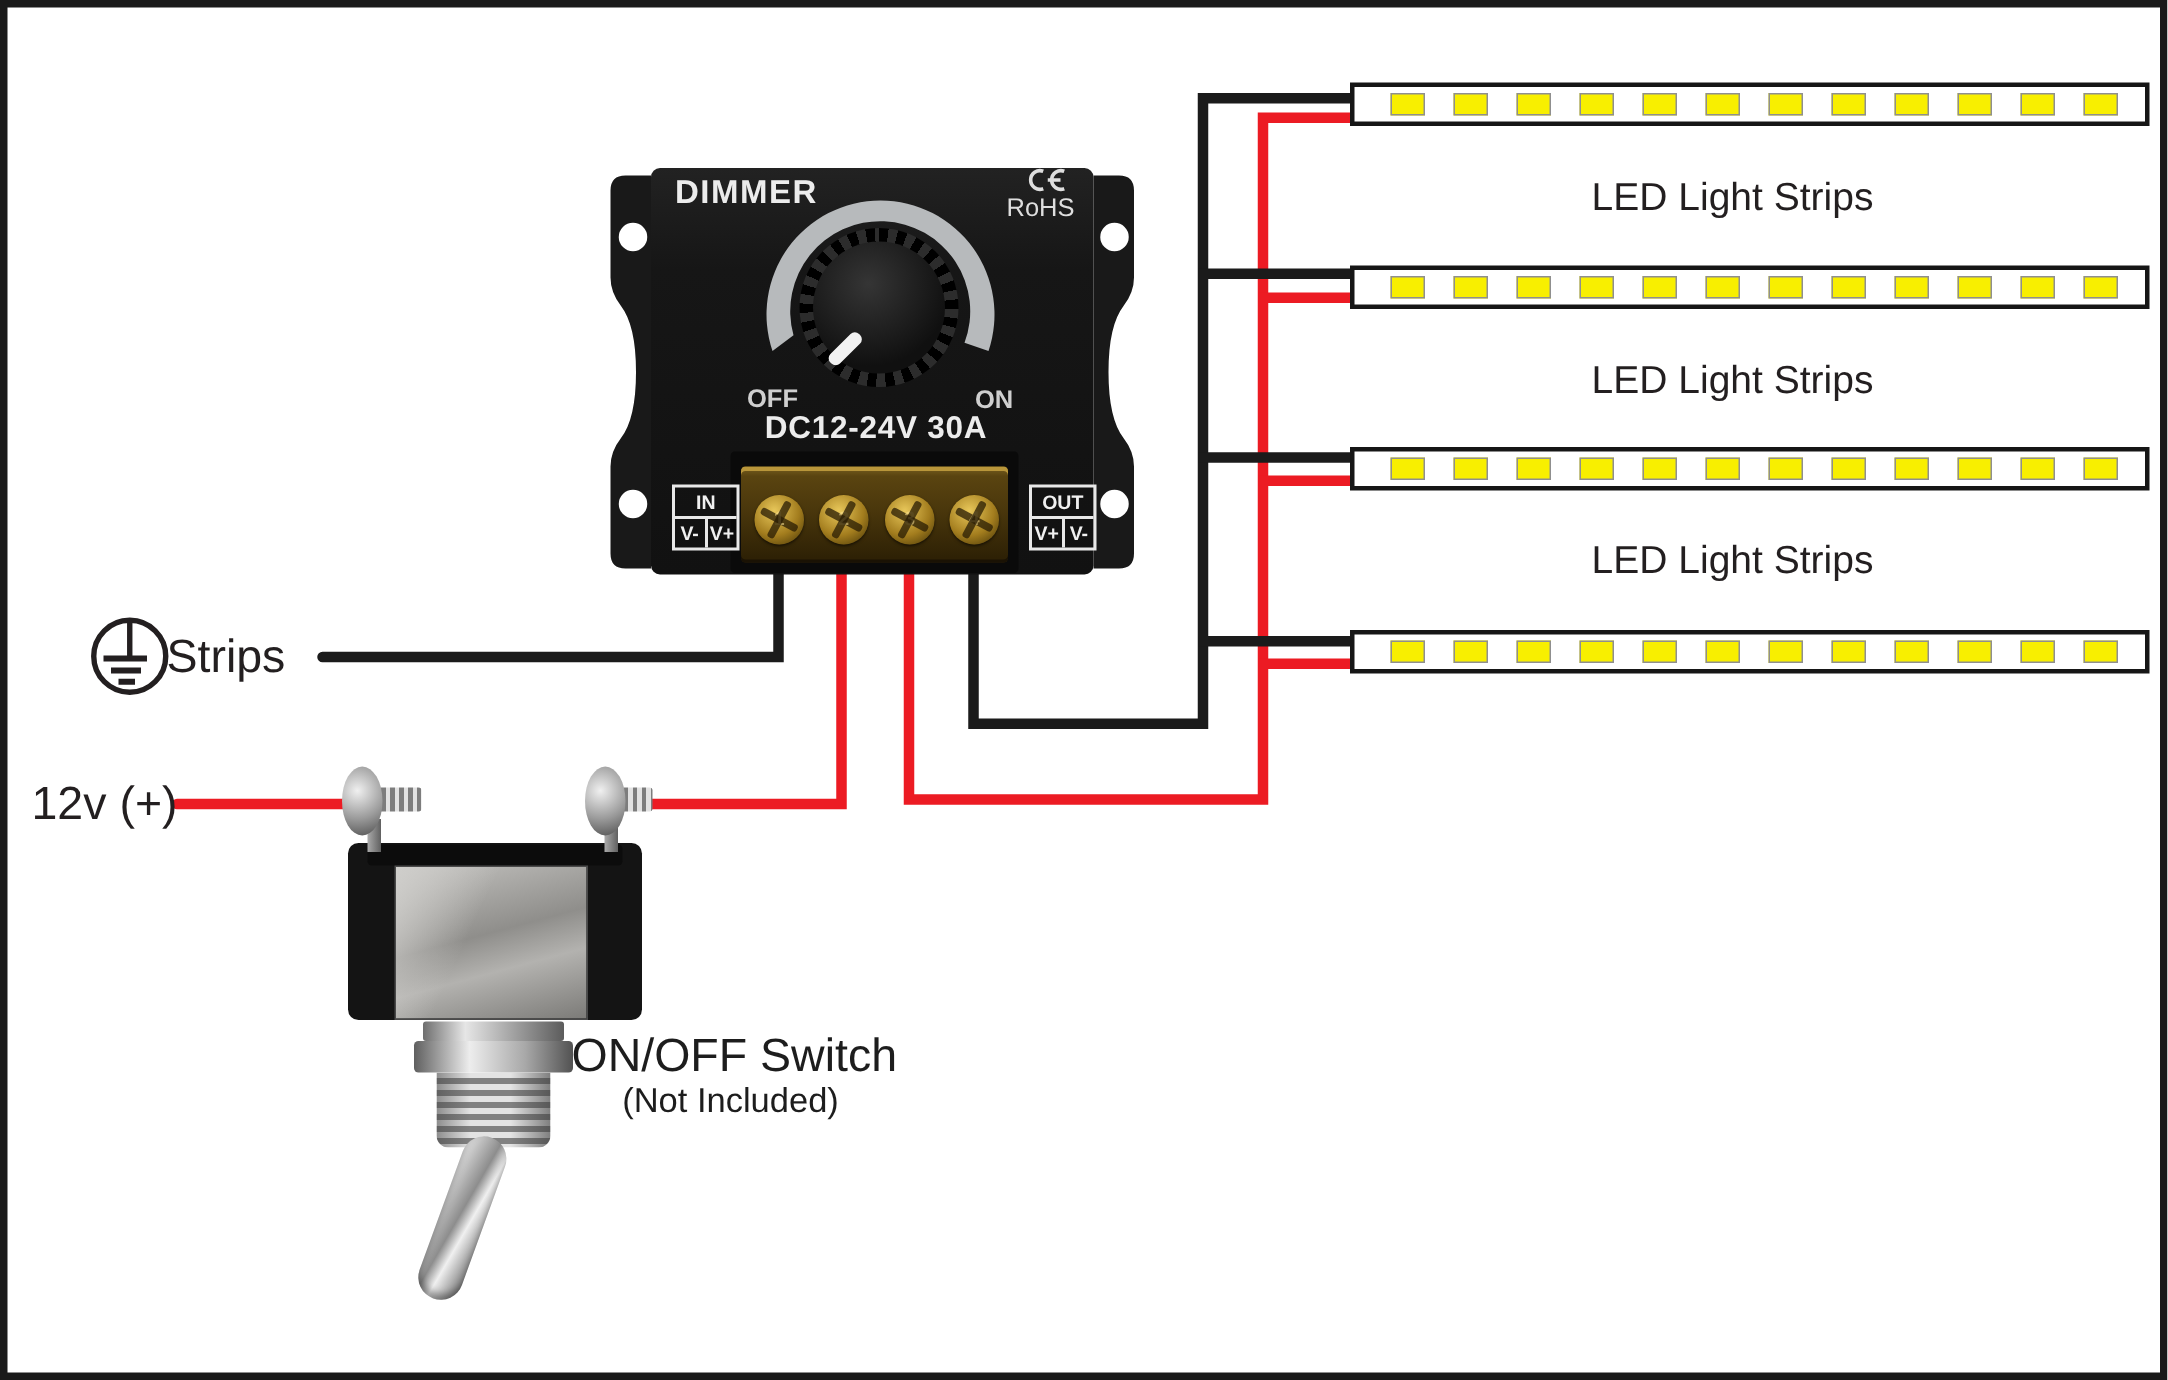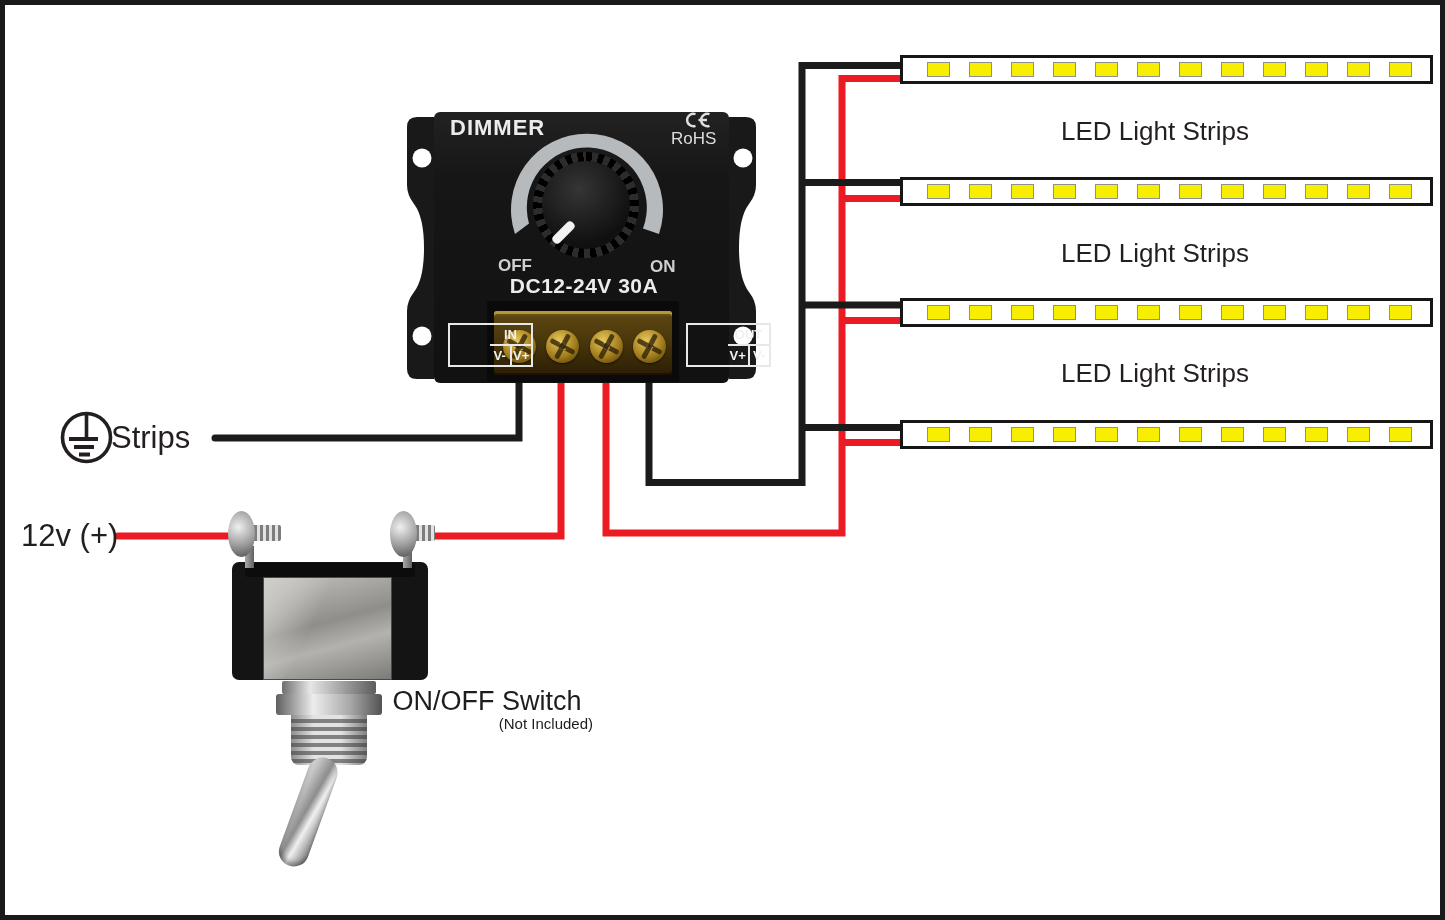--- a/index.html
+++ b/index.html
@@ -39,21 +39,21 @@
   .t-screw{position:absolute;top:325px;width:33px;height:33px;border-radius:50%;z-index:5;
       background:radial-gradient(circle at 40% 32%,#e8c75a,#a37d1e 55%,#4d3a08 95%);
       box-shadow:0 1px 2px rgba(0,0,0,.6);}
   .t-screw::before,.t-screw::after{content:"";position:absolute;left:3px;right:3px;top:14px;height:5px;
       background:rgba(40,28,4,.75);border-radius:2px;}
   .t-screw::before{transform:rotate(28deg);}
   .t-screw::after{transform:rotate(118deg);}
   .t-num{position:absolute;top:8px;left:0;right:0;text-align:center;font-size:13px;font-weight:bold;
       color:rgba(255,230,150,.55);}
   .io-box{position:absolute;top:318px;width:41px;z-index:5;border:2px solid #e8e8e8;
-      color:#f0f0f0;font-weight:bold;font-size:13px;text-align:center;background:transparent;padding-left:40px;}
+      color:#f0f0f0;font-weight:bold;font-size:13px;text-align:center;background:transparent;}
   .io-title{border-bottom:2px solid #e8e8e8;padding:2px 0;}
   .io-cells{display:flex;}
   .io-cells span{flex:1;padding:2px 0;}
   .io-cells span:first-child{border-right:2px solid #e8e8e8;}
   
   .big-label{position:absolute;font-size:31px;color:var(--ink);z-index:2;white-space:nowrap;}
   
   .sw{position:absolute;z-index:3;}
   .sw-tab{position:absolute;width:9px;height:22px;background:linear-gradient(90deg,#aaa,#606060);top:541px;z-index:3;}
   .sw-dome{position:absolute;top:506px;width:27px;height:46px;border-radius:50%;z-index:4;
@@ -68,22 +68,22 @@
       background:linear-gradient(90deg,#6e6e6e,#e6e6e6 30%,#a0a0a0 65%,#5c5c5c);}
   .sw-washer2{position:absolute;left:271px;top:689px;width:106px;height:21px;border-radius:3px;
       background:linear-gradient(90deg,#5f5f5f,#ededed 35%,#a8a8a8 70%,#525252);}
   .sw-bushing{position:absolute;left:286px;top:710px;width:76px;height:50px;border-radius:0 0 8px 8px;
       background:linear-gradient(90deg,rgba(70,70,70,.55),rgba(255,255,255,0) 30%,rgba(255,255,255,0) 65%,rgba(60,60,60,.6)),
       repeating-linear-gradient(180deg,#e3e3e3 0 4px,#818181 4px 8px);}
   .sw-lever{position:absolute;left:305px;top:753px;width:30px;height:114px;border-radius:15px;
       transform:rotate(20deg);transform-origin:15px 8px;
       background:linear-gradient(100deg,#e8e8e8,#8d8d8d 45%,#f0f0f0 62%,#6f6f6f);box-shadow:inset 0 -4px 5px rgba(0,0,0,.35);}
   .sw-caption{position:absolute;left:376px;top:681px;width:212px;text-align:center;color:#1d1d1d;z-index:3;}
-  .sw-caption .l1{font-size:27px;white-space:nowrap;}
-  .sw-caption .l2{font-size:15px;margin-top:-2px;text-align:right;}
+  .sw-caption .l1{font-size:31px;white-space:nowrap;}
+  .sw-caption .l2{font-size:23px;margin-top:-2px;}
 </style>
 </head>
 <body>
 
 <div id="stage">
 
   <svg id="wires" width="1445" height="920" viewBox="0 0 1445 920">
 
     <path d="M113,531 H240" stroke="var(--wire-red)" stroke-width="7" fill="none" stroke-linecap="round"></path>
     <path d="M410,531 H556 V364" stroke="var(--wire-red)" stroke-width="7" fill="none" stroke-linejoin="miter"></path>

